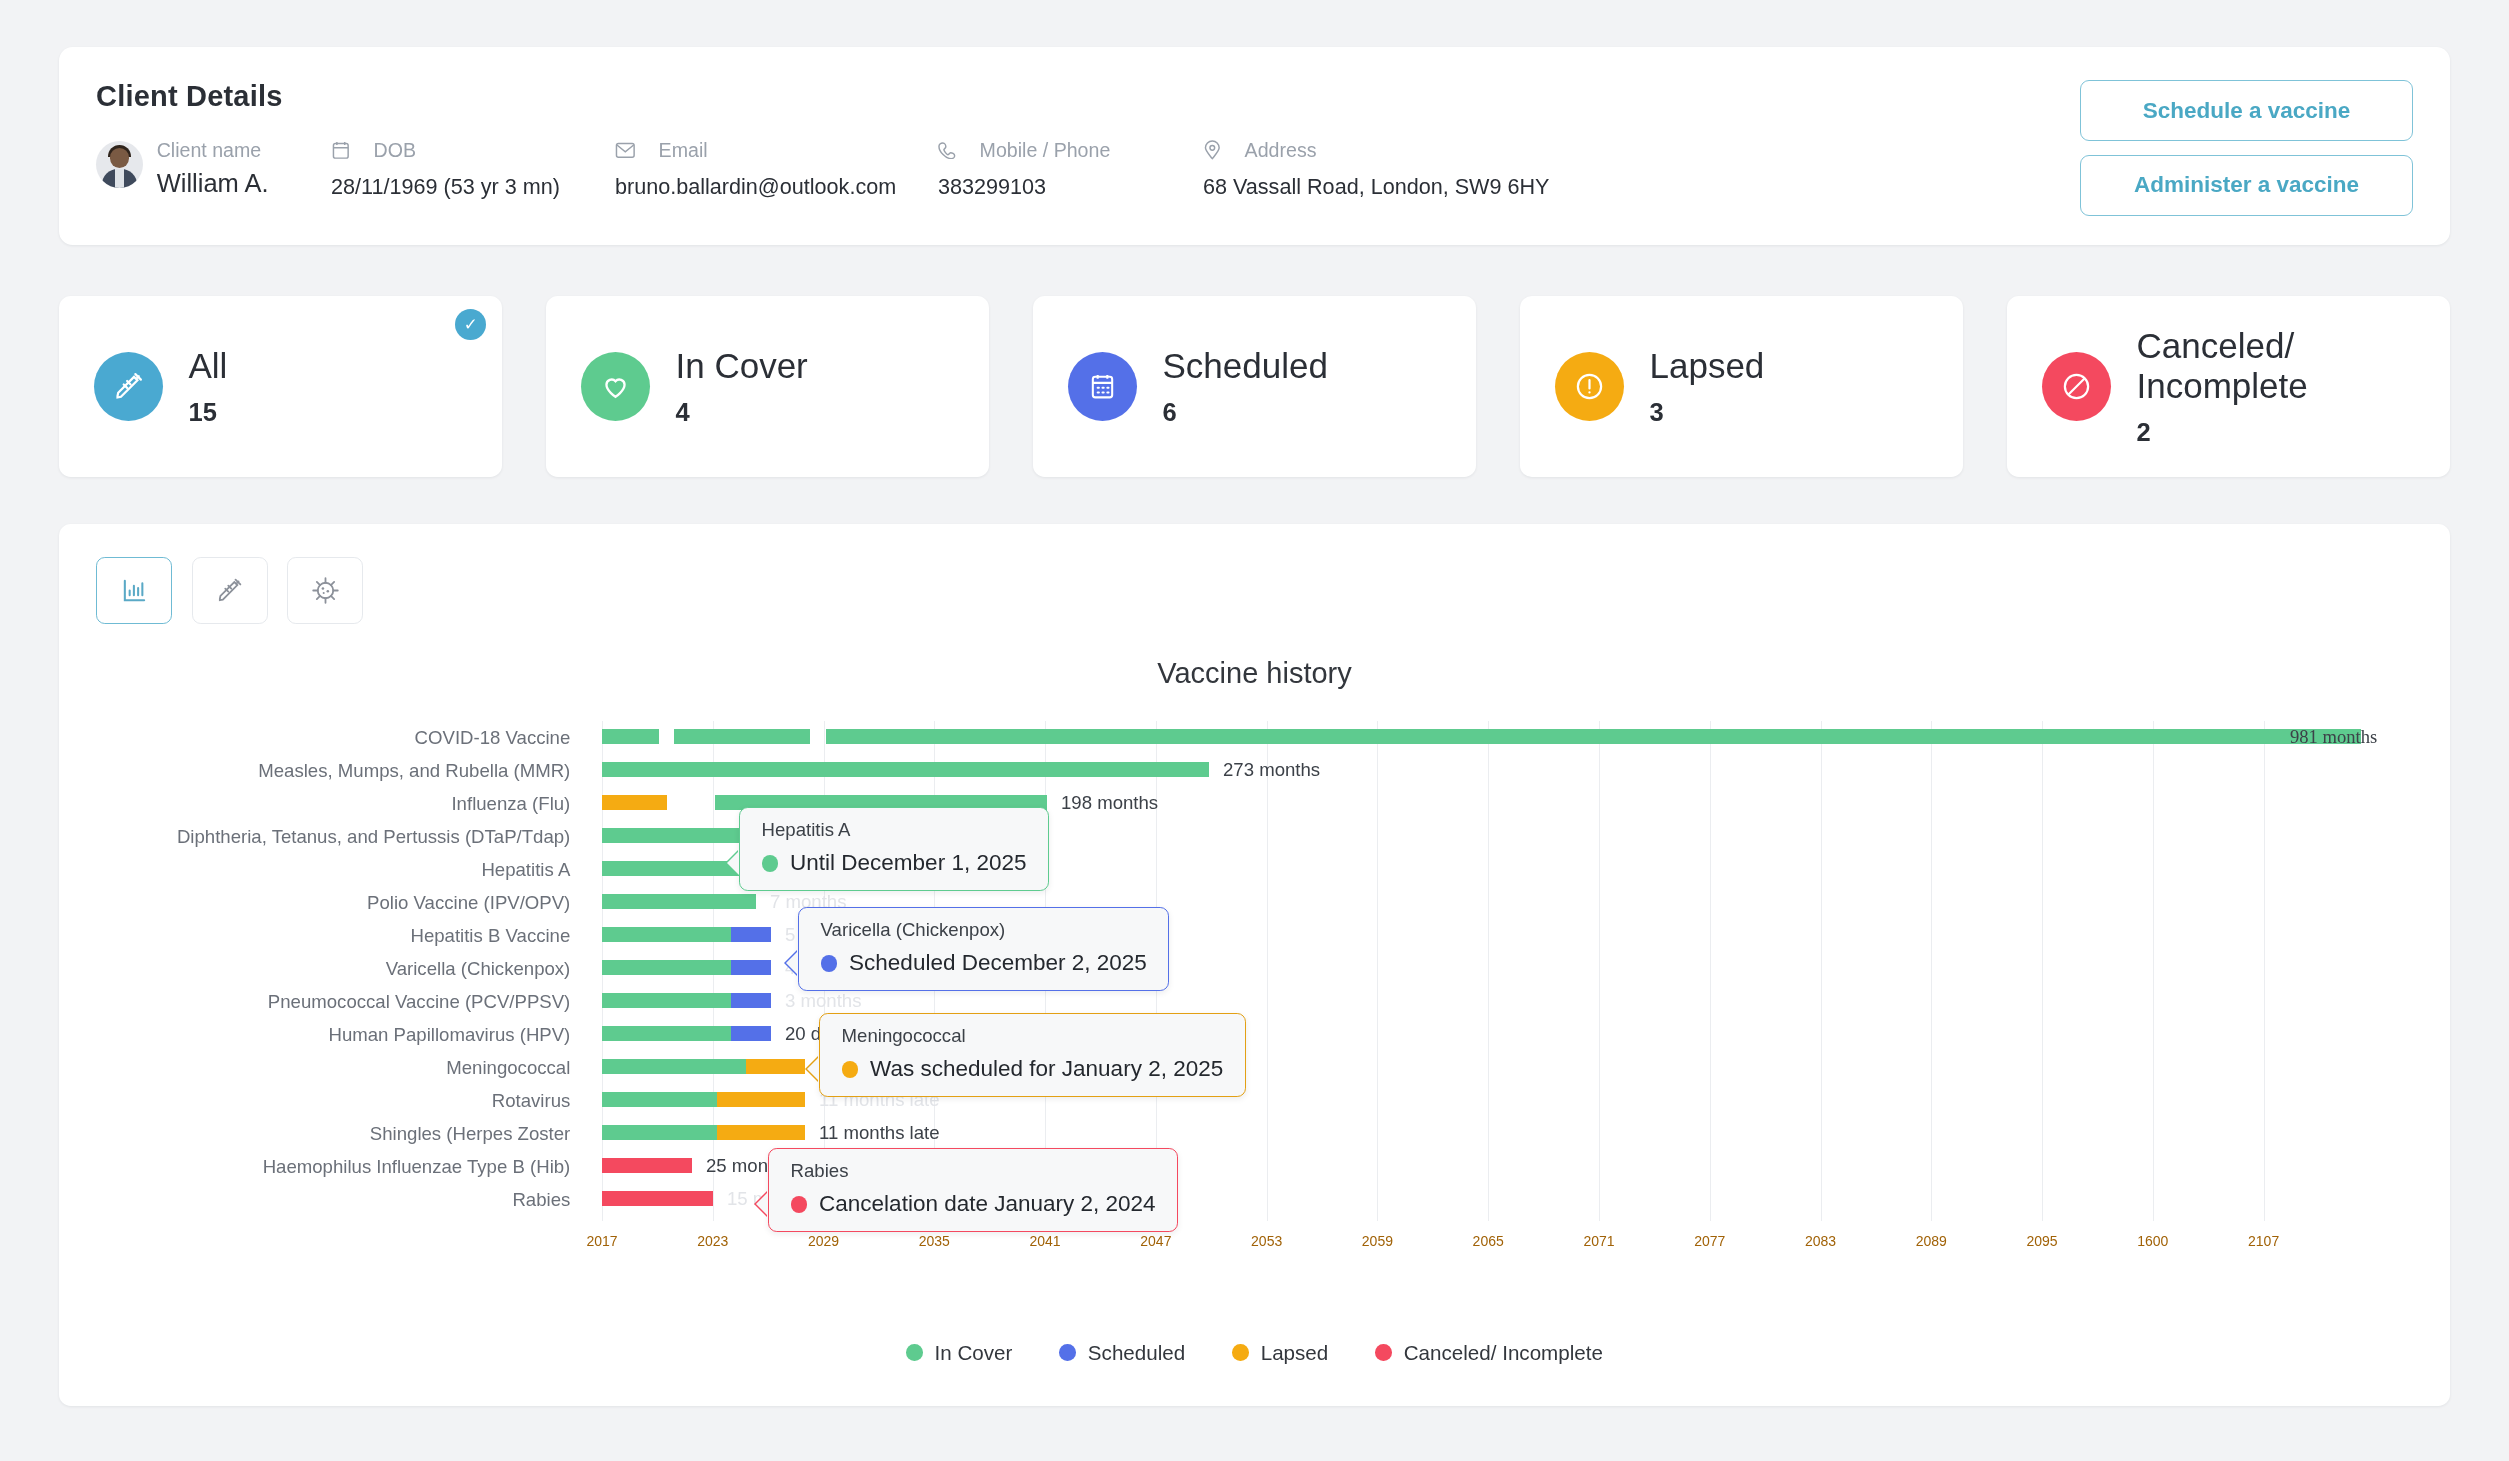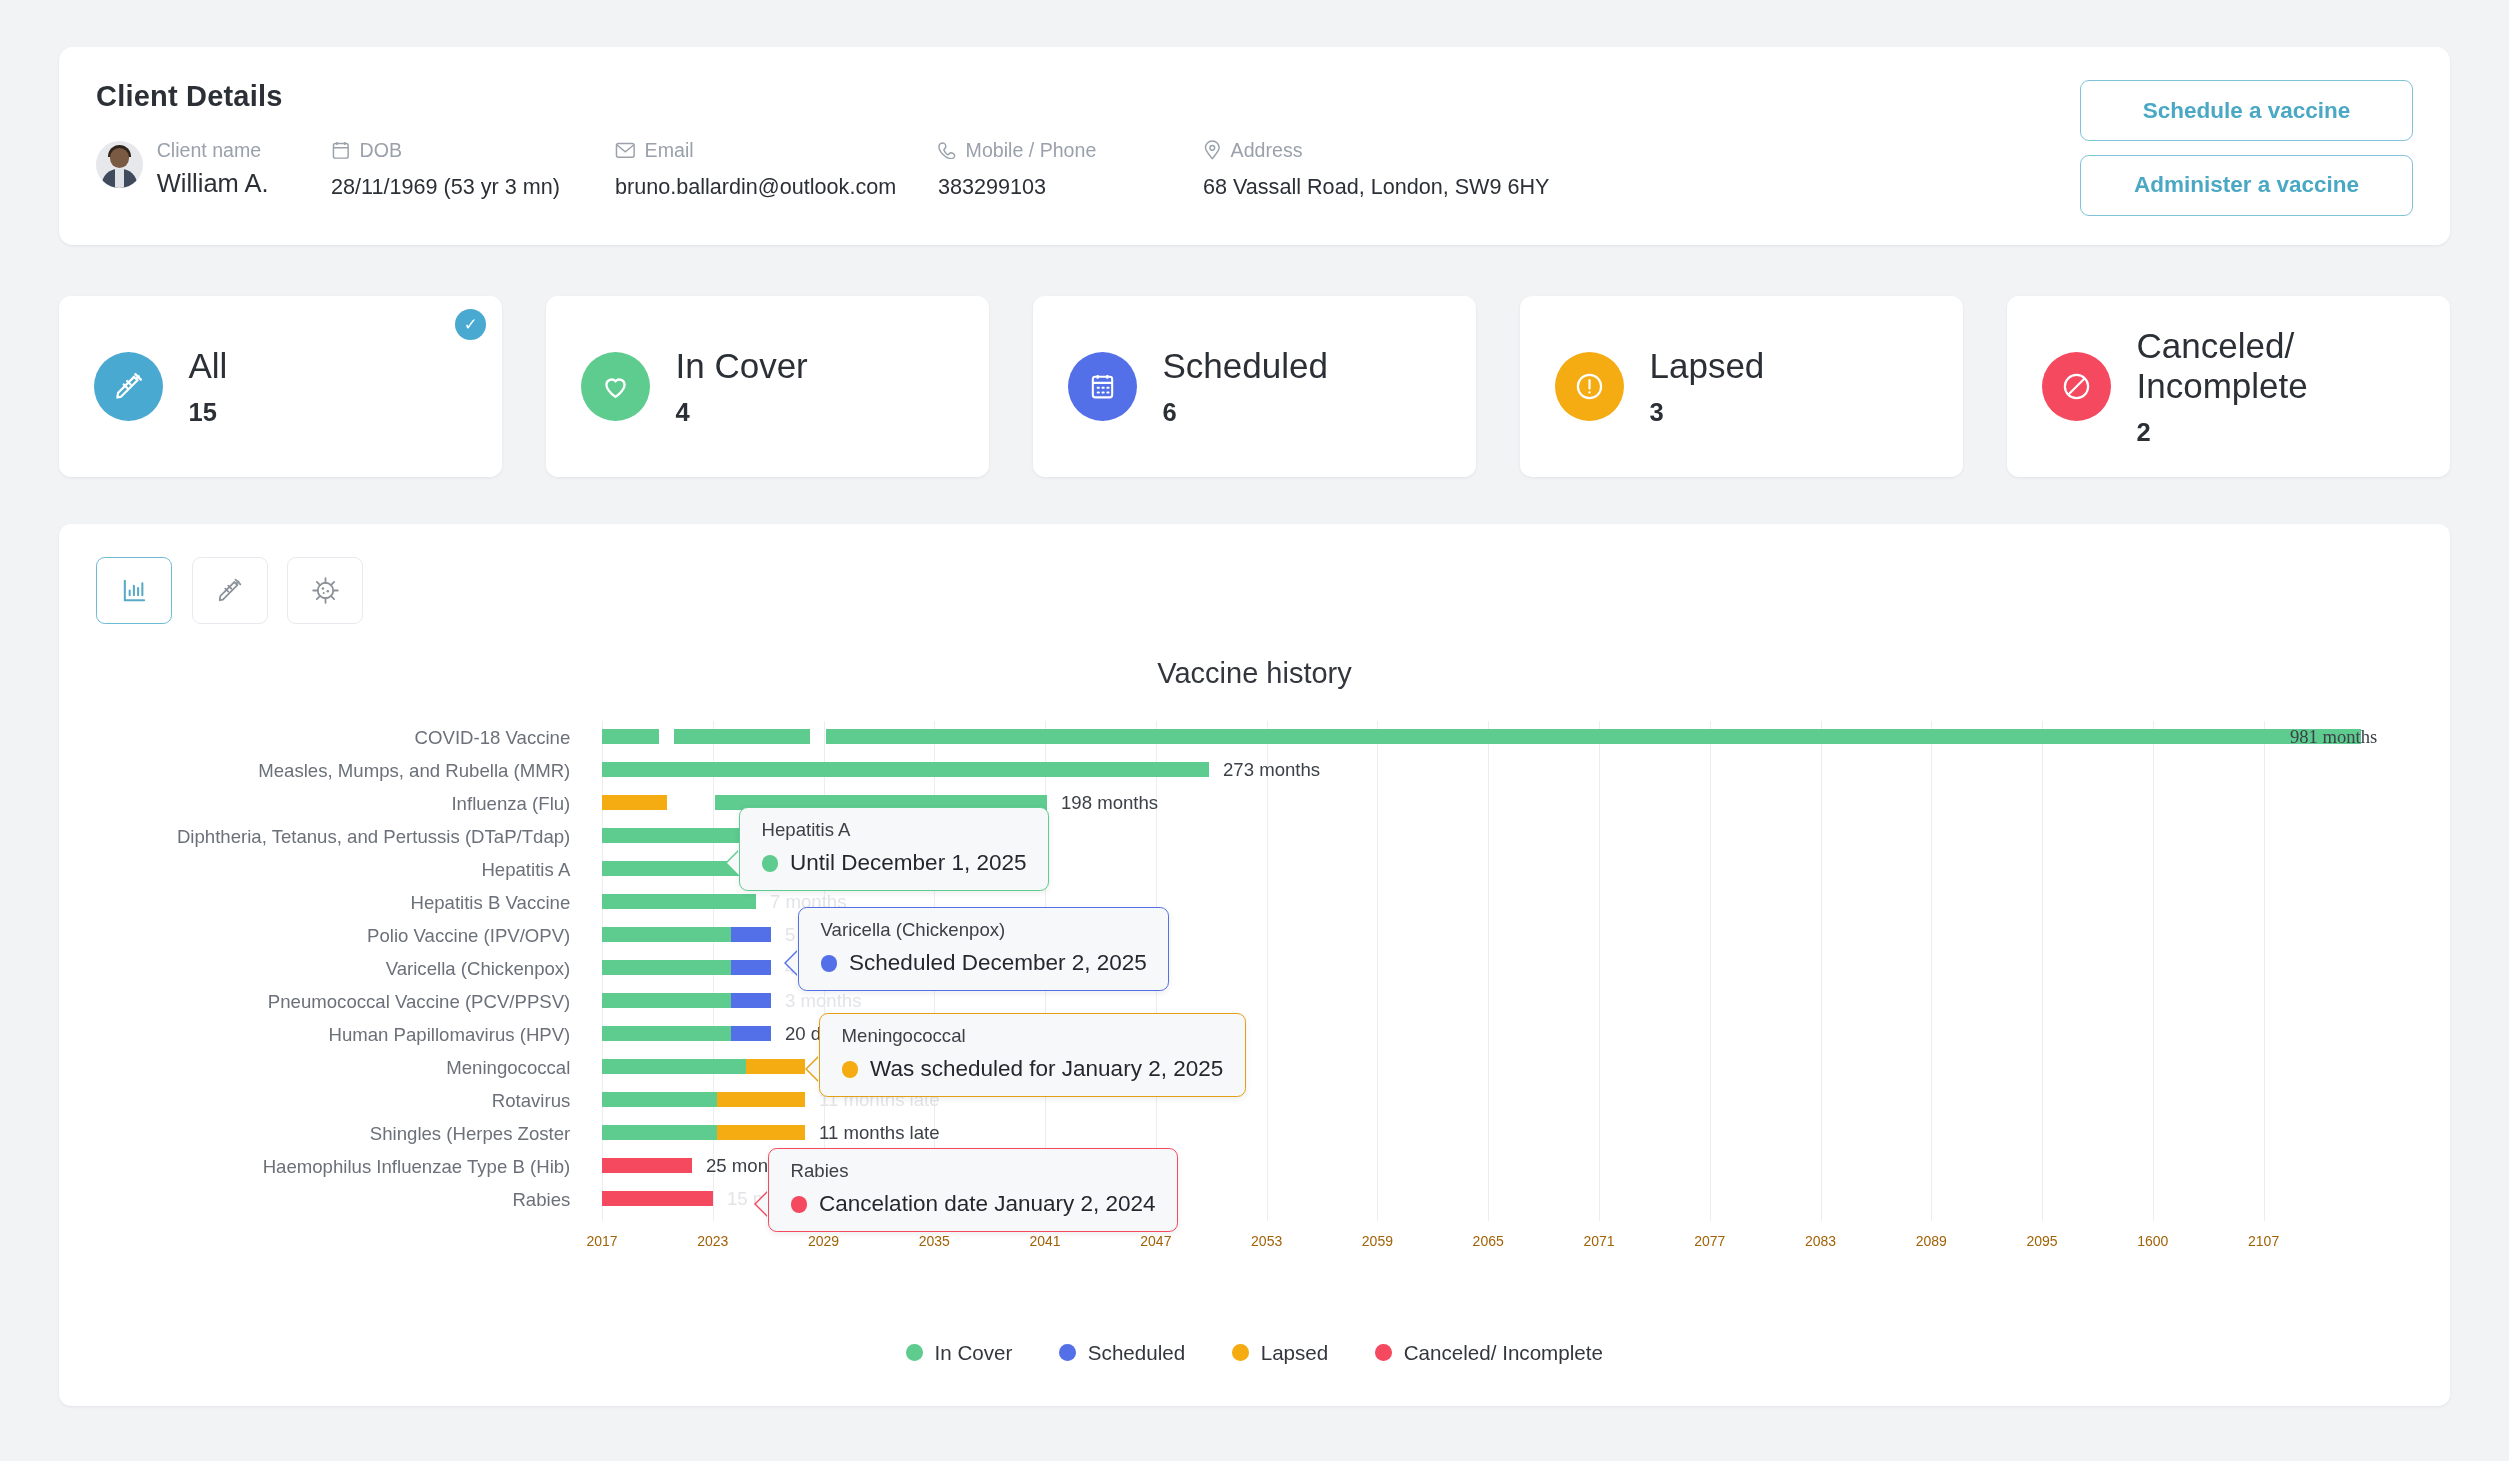--- a/index.html
+++ b/index.html
@@ -14,21 +14,21 @@
   
   .client-card {
     background:#fff; border-radius:13.7px; padding:33px 37px 29px 37px;
     box-shadow:0 1px 2.9px rgba(16,24,40,.07);
     display:flex; align-items:flex-start; position:relative;
   }
   .client-title { font-size:29px; font-weight:700; color:#2b2f36; letter-spacing:0.2px; }
   .client-left { flex:1; }
   .fields-row { display:flex; align-items:flex-start; margin-top:25.5px; }
   .field { display:flex; flex-direction:column; }
-  .field-head { display:flex; align-items:center; gap:9px; color:#9aa1ab; font-size:19.6px; }
+  .field-head { display:flex; align-items:center; gap:23px; color:#9aa1ab; font-size:19.6px; }
   .field-val { color:#2b2f36; font-size:21.6px; margin-top:12.7px; white-space:nowrap; }
 
   .avatar-wrap { display:flex; align-items:flex-start; gap:13.7px; }
   .avatar {
     width:47px;height:47px;border-radius:50%;overflow:hidden;flex:none;
     background:#e6e8ec; margin-top:2px; position:relative;
   }
   .avatar .head { position:absolute; left:13.7px; top:7.8px; width:19.6px;height:19.6px;border-radius:50%; background:#7a5a43;}
   .avatar .hair { position:absolute; left:11.8px; top:4.9px; width:23.5px;height:11.8px;border-radius:11.8px 11.8px 0 0; background:#2f241c;}
   .avatar .body { position:absolute; left:5.9px; top:28px; width:35px;height:21.6px;border-radius:15.7px 15.7px 0 0; background:#3f4a5c;}
@@ -301,22 +301,22 @@
 
     <div class="chart-title">Vaccine history</div>
 
     <div class="plot">
       <div class="ylabels" id="ylabels">
           <div class="ylab">COVID-18 Vaccine</div>
           <div class="ylab">Measles, Mumps, and Rubella (MMR)</div>
           <div class="ylab">Influenza (Flu)</div>
           <div class="ylab">Diphtheria, Tetanus, and Pertussis (DTaP/Tdap)</div>
           <div class="ylab">Hepatitis A</div>
+          <div class="ylab">Polio Vaccine (IPV/OPV)</div>
           <div class="ylab">Hepatitis B Vaccine</div>
-          <div class="ylab">Polio Vaccine (IPV/OPV)</div>
           <div class="ylab">Varicella (Chickenpox)</div>
           <div class="ylab">Pneumococcal Vaccine (PCV/PPSV)</div>
           <div class="ylab">Human Papillomavirus (HPV)</div>
           <div class="ylab">Meningococcal</div>
           <div class="ylab">Rotavirus</div>
           <div class="ylab">Shingles (Herpes Zoster</div>
           <div class="ylab">Haemophilus Influenzae Type B (Hib)</div>
           <div class="ylab">Rabies</div>
         </div>
       <div class="grid" id="grid">

